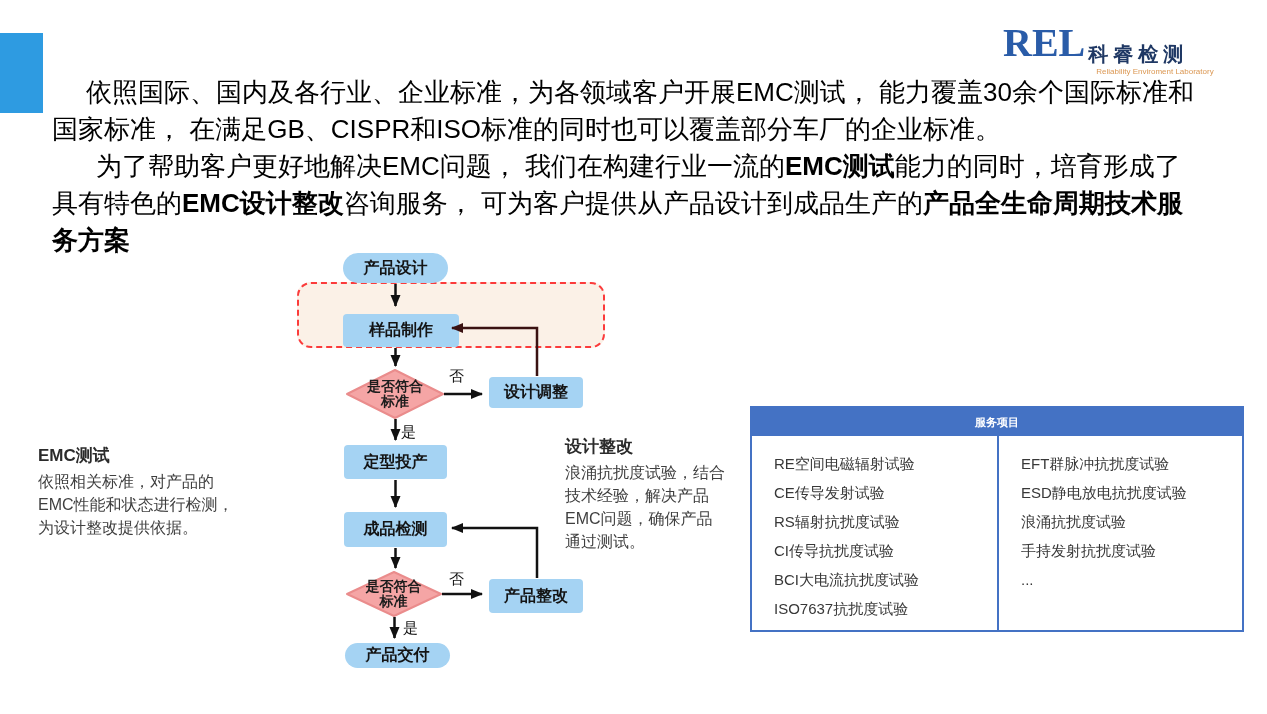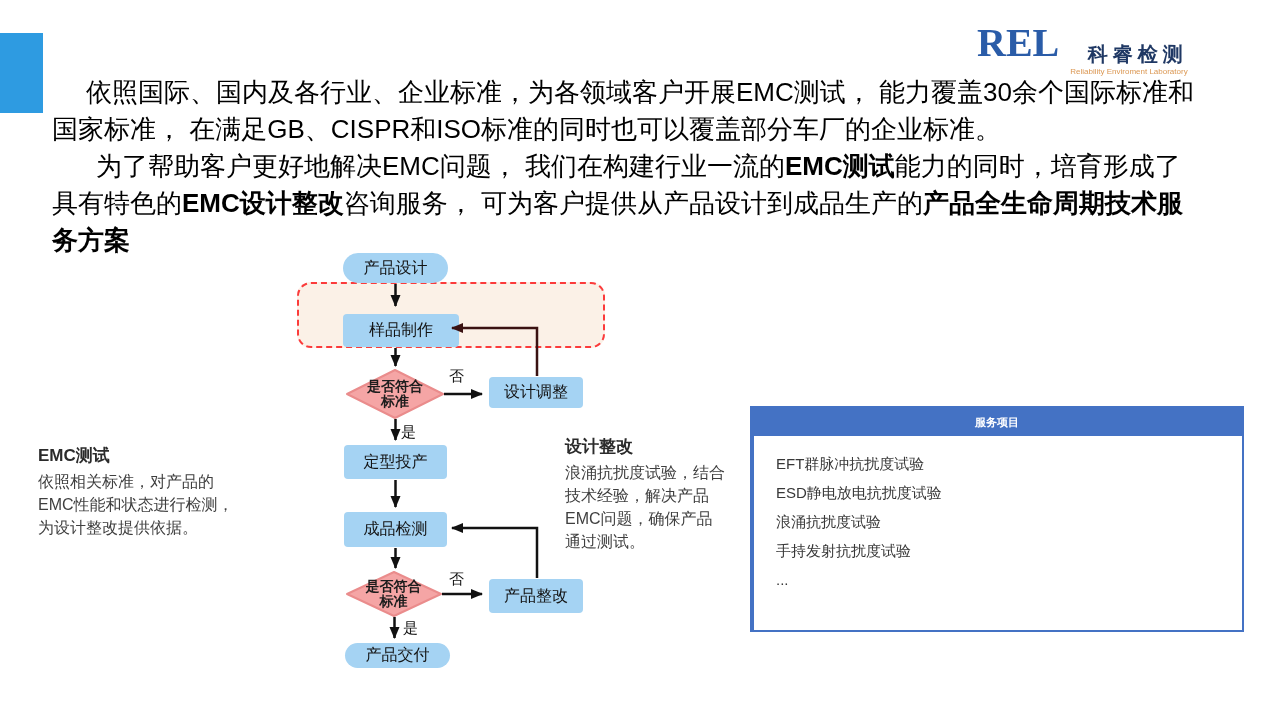--- a/index.html
+++ b/index.html
@@ -3,37 +3,37 @@
 <meta charset="utf-8">
 <style>
   html,body{margin:0;padding:0;background:#fff;}
   .slide{position:relative;width:1267px;height:714px;background:#ffffff;overflow:hidden;
          font-family:"Liberation Sans",sans-serif;}
 
   
   .accent{position:absolute;left:0;top:33px;width:43px;height:80px;background:#2E9BE1;}
 
   
-  .logo{position:absolute;left:977px;top:24px;display:flex;align-items:flex-start;text-align:right;}
+  .logo{position:absolute;left:1003px;top:24px;display:flex;align-items:flex-start;}
   .logo-rel{font-family:"Liberation Serif",serif;font-weight:bold;font-size:40px;line-height:38px;color:#2A5CA8;}
   .logo-right{display:flex;flex-direction:column;margin-left:3px;margin-top:20px;}
   .logo-cn{font-size:20px;font-weight:bold;color:#1F3864;letter-spacing:5px;line-height:21px;white-space:nowrap;}
   .logo-sub{font-size:8px;color:#DB9752;margin-top:2px;white-space:nowrap;padding-left:8px;}
 
   
   .intro{position:absolute;left:52px;top:74px;width:1142px;font-size:26px;line-height:37px;color:#000;}
   .intro p{margin:0;}
   .intro p.p1{text-indent:34px;}
   .intro p.p2{text-indent:44px;}
   .intro b{font-weight:bold;}
 
   
   .dashed-box{position:absolute;left:297px;top:282px;width:308px;height:66px;background:#FBF1E7;
               border:2px dashed #FB3B3B;border-radius:14px;box-sizing:border-box;z-index:0;}
-  .fnode{position:absolute;background:#A5D3F3;color:#141414;font-weight:normal;font-size:16px;
+  .fnode{position:absolute;background:#A5D3F3;color:#141414;font-weight:bold;font-size:16px;
          display:flex;align-items:center;justify-content:center;border-radius:4px;z-index:2;white-space:nowrap;}
   .pill{border-radius:16px;}
   .flow-svg{position:absolute;left:0;top:0;z-index:3;pointer-events:none;}
   .diamond-label{position:absolute;z-index:4;text-align:center;font-weight:bold;font-size:14px;
                  line-height:15px;color:#1d1d1d;}
   .flow-label{position:absolute;z-index:4;font-size:15px;color:#111;}
 
   
   .note{position:absolute;color:#3F3F3F;font-size:16px;line-height:23px;}
   .note-title{font-size:17px;font-weight:bold;color:#2B2B2B;margin-bottom:3px;}
@@ -129,20 +129,28 @@
     <div class="note-title">设计整改</div>
     <div>浪涌抗扰度试验，结合</div>
     <div>技术经验，解决产品</div>
     <div>EMC问题，确保产品</div>
     <div>通过测试。</div>
   </div>
 
   <div class="services">
     <div class="services-header">服务项目</div>
     <div class="services-body">
+      <div class="services-col">
+        <div class="service-item">RE空间电磁辐射试验</div>
+        <div class="service-item">CE传导发射试验</div>
+        <div class="service-item">RS辐射抗扰度试验</div>
+        <div class="service-item">CI传导抗扰度试验</div>
+        <div class="service-item">BCI大电流抗扰度试验</div>
+        <div class="service-item">ISO7637抗扰度试验</div>
+      </div>
       <div class="services-col right">
         <div class="service-item">EFT群脉冲抗扰度试验</div>
         <div class="service-item">ESD静电放电抗扰度试验</div>
         <div class="service-item">浪涌抗扰度试验</div>
         <div class="service-item">手持发射抗扰度试验</div>
         <div class="service-item">...</div>
       </div>
     </div>
   </div>
 

